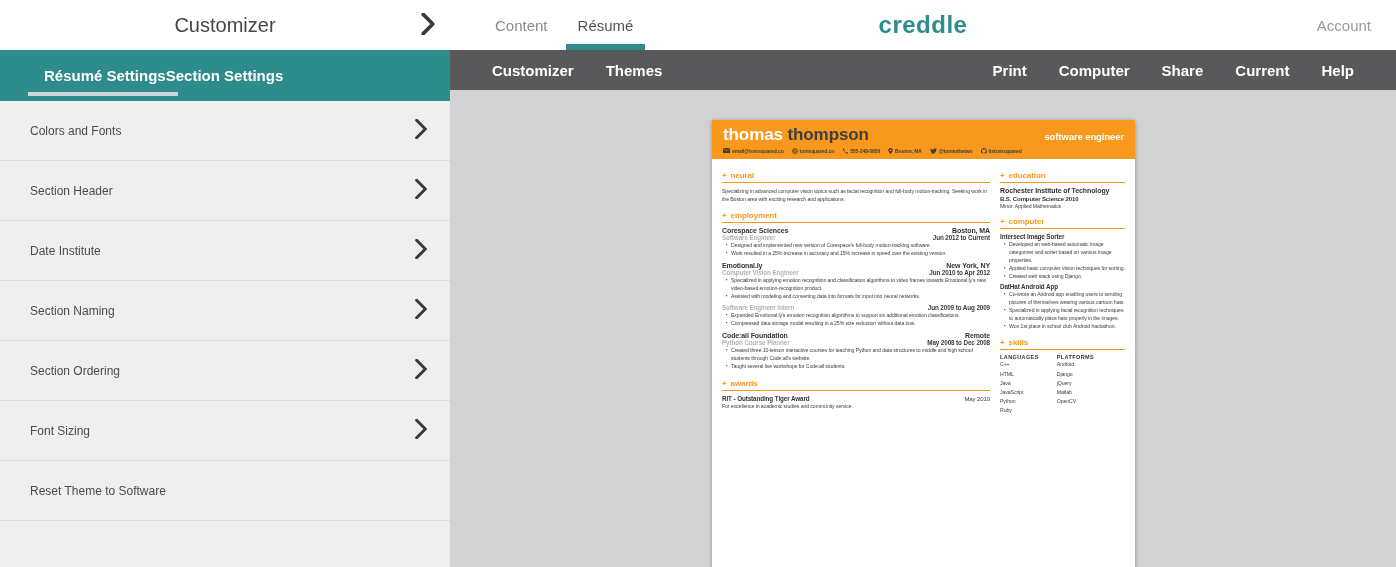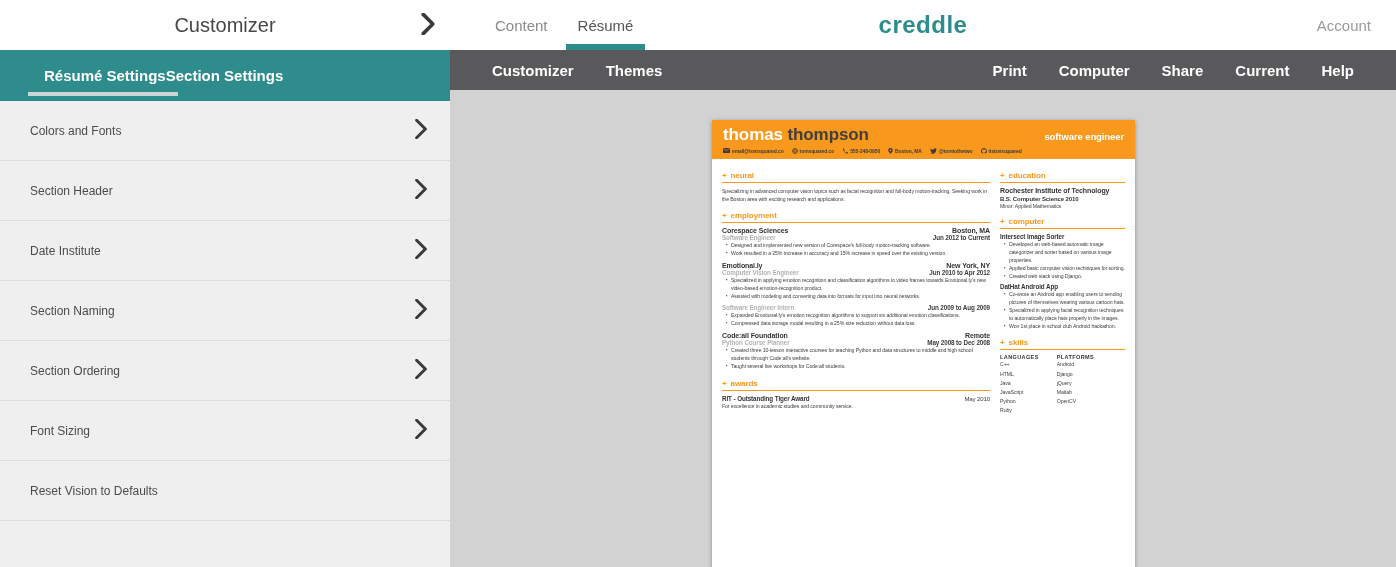--- a/index.html
+++ b/index.html
@@ -148,21 +148,21 @@
               <path d="M1.5 1l7 7-7 7" stroke="#3a3a3a" stroke-width="2.4" fill="none" stroke-linecap="round" stroke-linejoin="round"></path>
             </svg></span>
         </div>
         <div class="menu-row">
           <span class="menu-row-label">Font Sizing</span>
           <span><svg width="14" height="20" viewBox="0 0 10 16">
               <path d="M1.5 1l7 7-7 7" stroke="#3a3a3a" stroke-width="2.4" fill="none" stroke-linecap="round" stroke-linejoin="round"></path>
             </svg></span>
         </div>
         <div class="menu-row">
-          <span class="menu-row-label">Reset Vision to Defaults</span>
+          <span class="menu-row-label">Reset Theme to Software</span>
         </div>
       </div>
   </aside>
 
   <div class="main">
     <div class="topnav">
       <div class="topnav-tabs">
         <div class="topnav-tab">Content</div>
         <div class="topnav-tab active">Résumé</div>
       </div>

